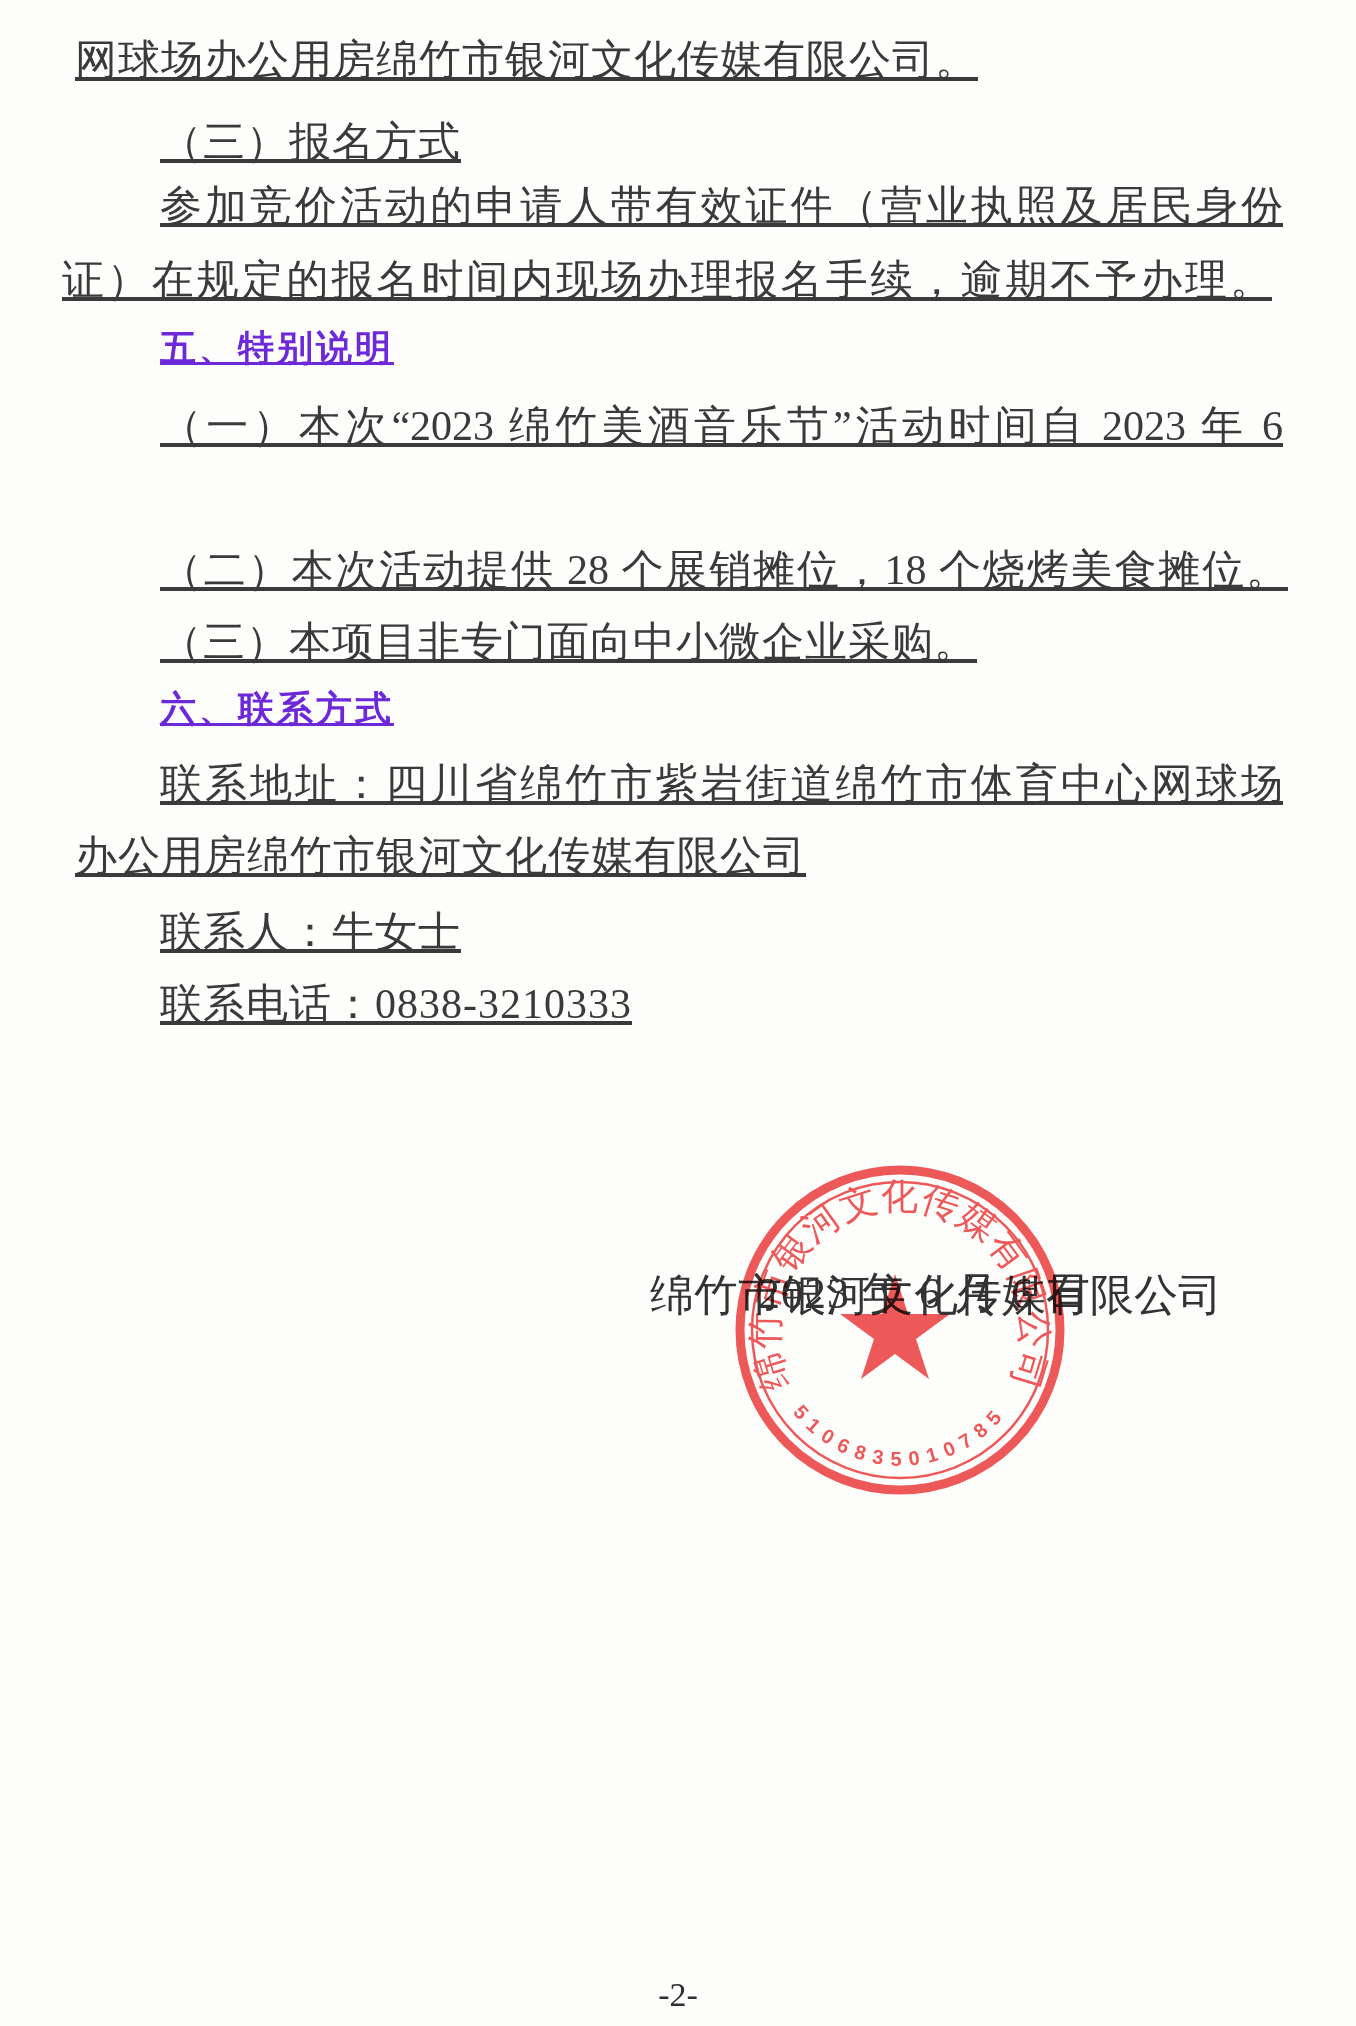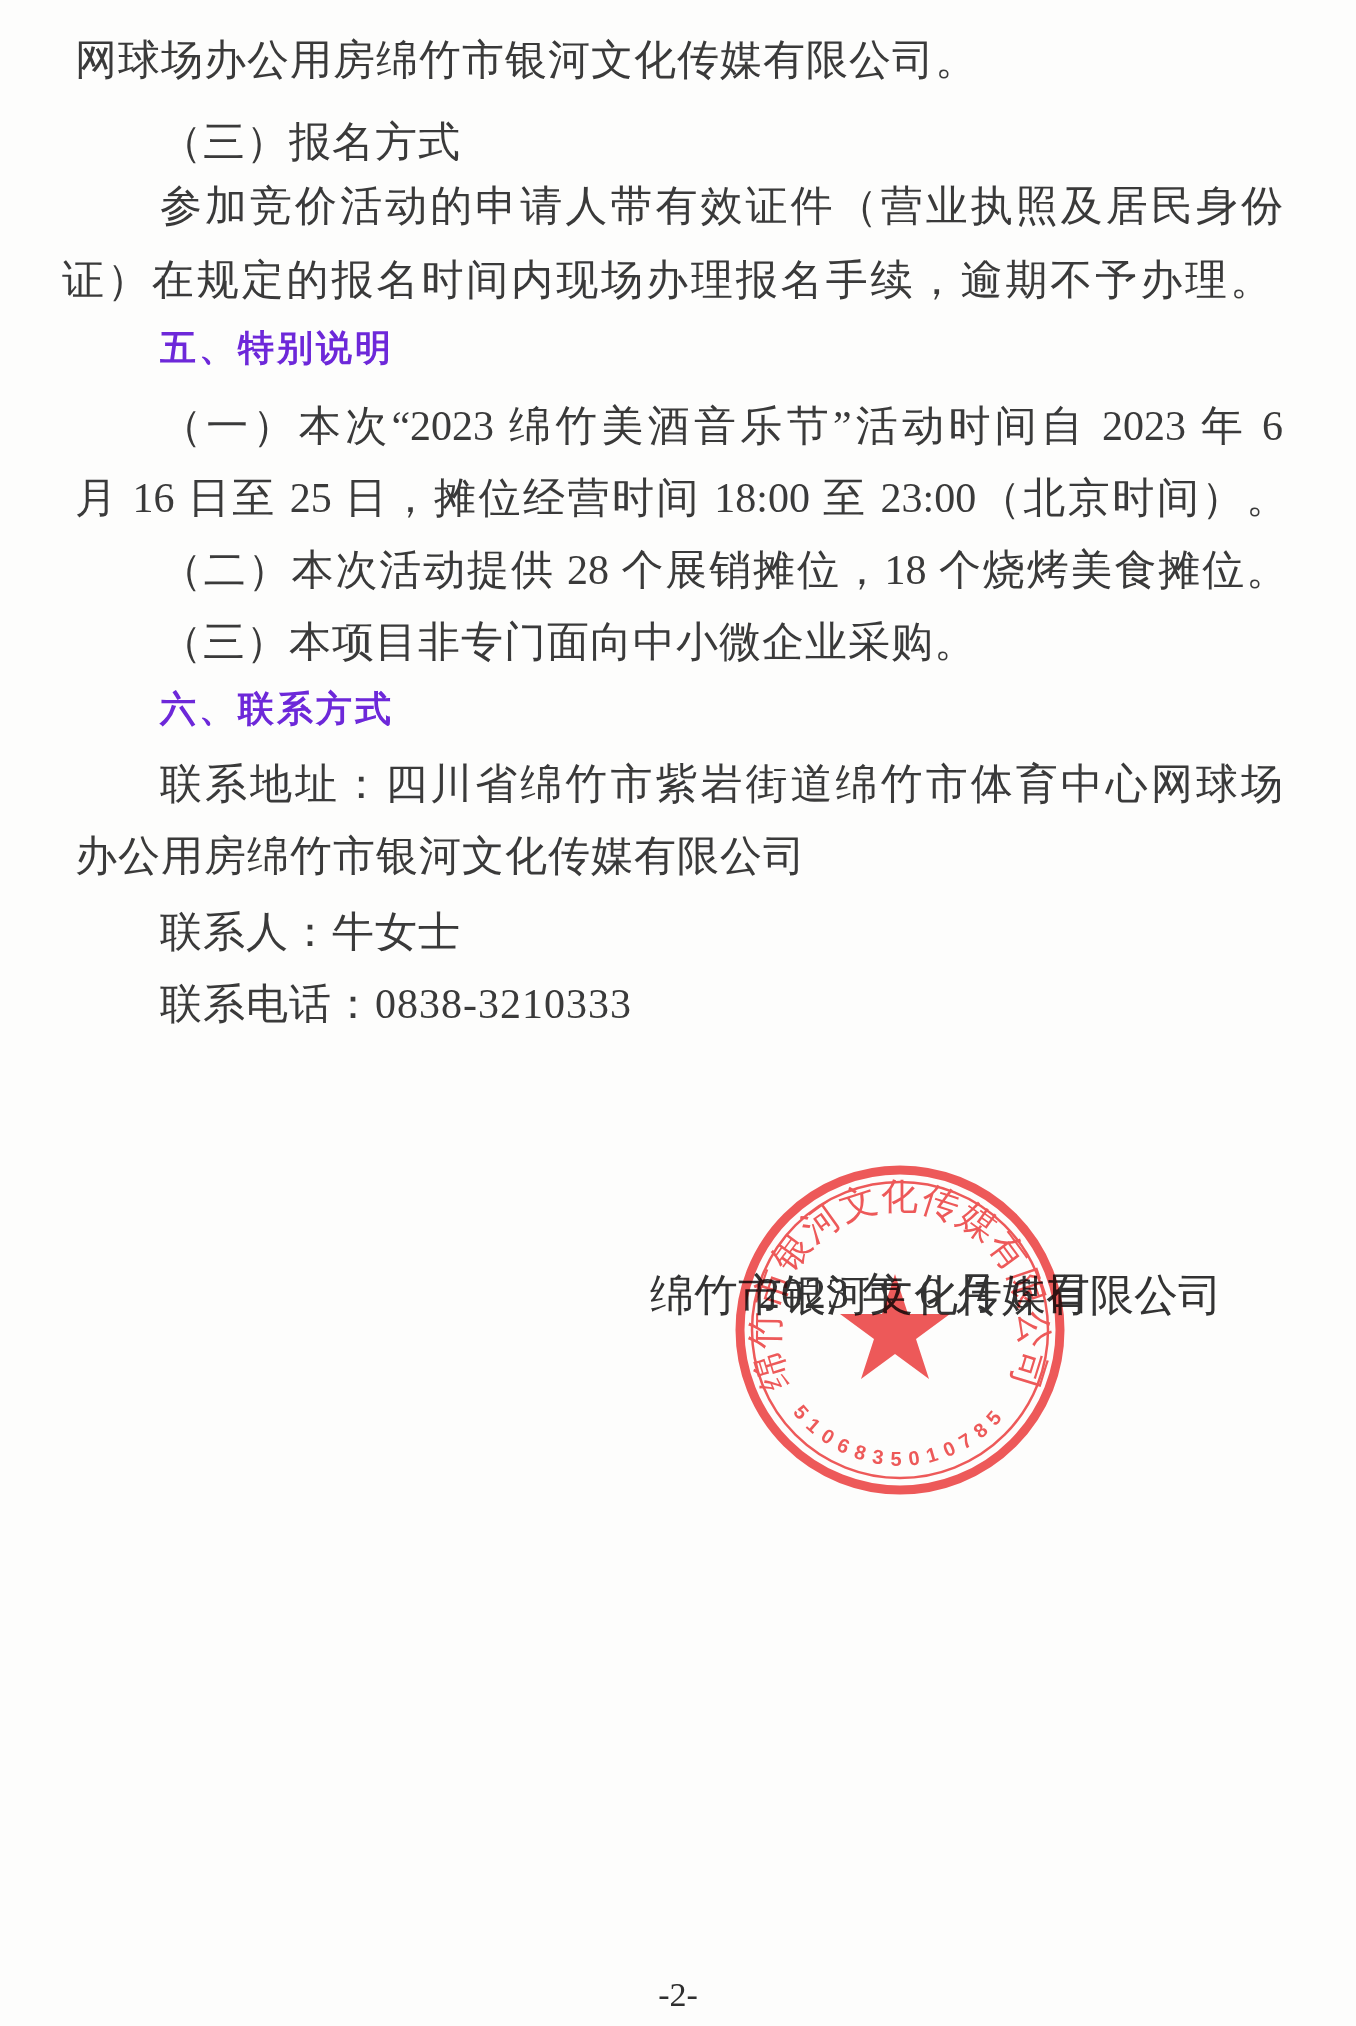--- a/index.html
+++ b/index.html
@@ -15,20 +15,21 @@
     overflow: hidden;
   }
   .line {
     position: absolute;
     font-family: "Liberation Serif", serif;
     font-size: 42px;
     color: #3a3a3a;
     white-space: nowrap;
     letter-spacing: 1px;
     line-height: 1.15;
+    text-decoration: underline;
   }
   .just {
     white-space: normal;
     text-align: justify;
     text-align-last: justify;
     letter-spacing: 0;
   }
   .head {
     font-family: "Liberation Sans", sans-serif;
     font-weight: 700;
@@ -79,21 +80,20 @@
 <body>
 
 <div class="page">
 
   <div class="line l1">网球场办公用房绵竹市银河文化传媒有限公司。</div>
   <div class="line l2">（三）报名方式</div>
   <div class="line l3 just">参加竞价活动的申请人带有效证件（营业执照及居民身份</div>
   <div class="line l4 just">证）在规定的报名时间内现场办理报名手续，逾期不予办理。</div>
   <div class="line l5 head">五、特别说明</div>
   <div class="line l6 just">（一）本次“2023 绵竹美酒音乐节”活动时间自 2023 年 6</div>
-  <div class="line l7 just">月 16 日至 25 日，摊位经营时间 18:00 至 23:00（北京时间）。</div>
   <div class="line l8 just">（二）本次活动提供 28 个展销摊位，18 个烧烤美食摊位。</div>
   <div class="line l10 head">六、联系方式</div>
   <div class="line l9">（三）本项目非专门面向中小微企业采购。</div>
   <div class="line l11 just">联系地址：四川省绵竹市紫岩街道绵竹市体育中心网球场</div>
   <div class="line l12">办公用房绵竹市银河文化传媒有限公司</div>
   <div class="line l13">联系人：牛女士</div>
   <div class="line l14">联系电话：0838-3210333</div>
 
   <div class="sig-company">绵竹市银河文化传媒有限公司</div>
   <div class="sig-date">2023 年 6 月 6 日</div>

